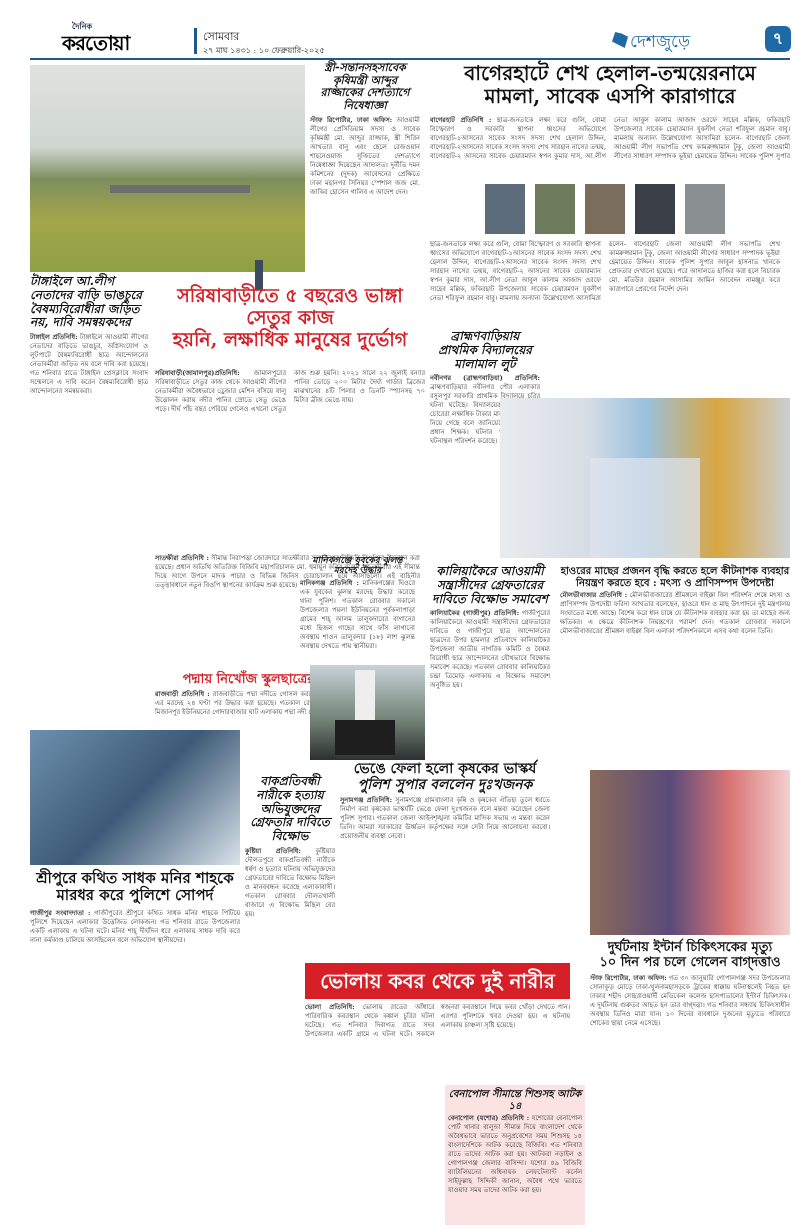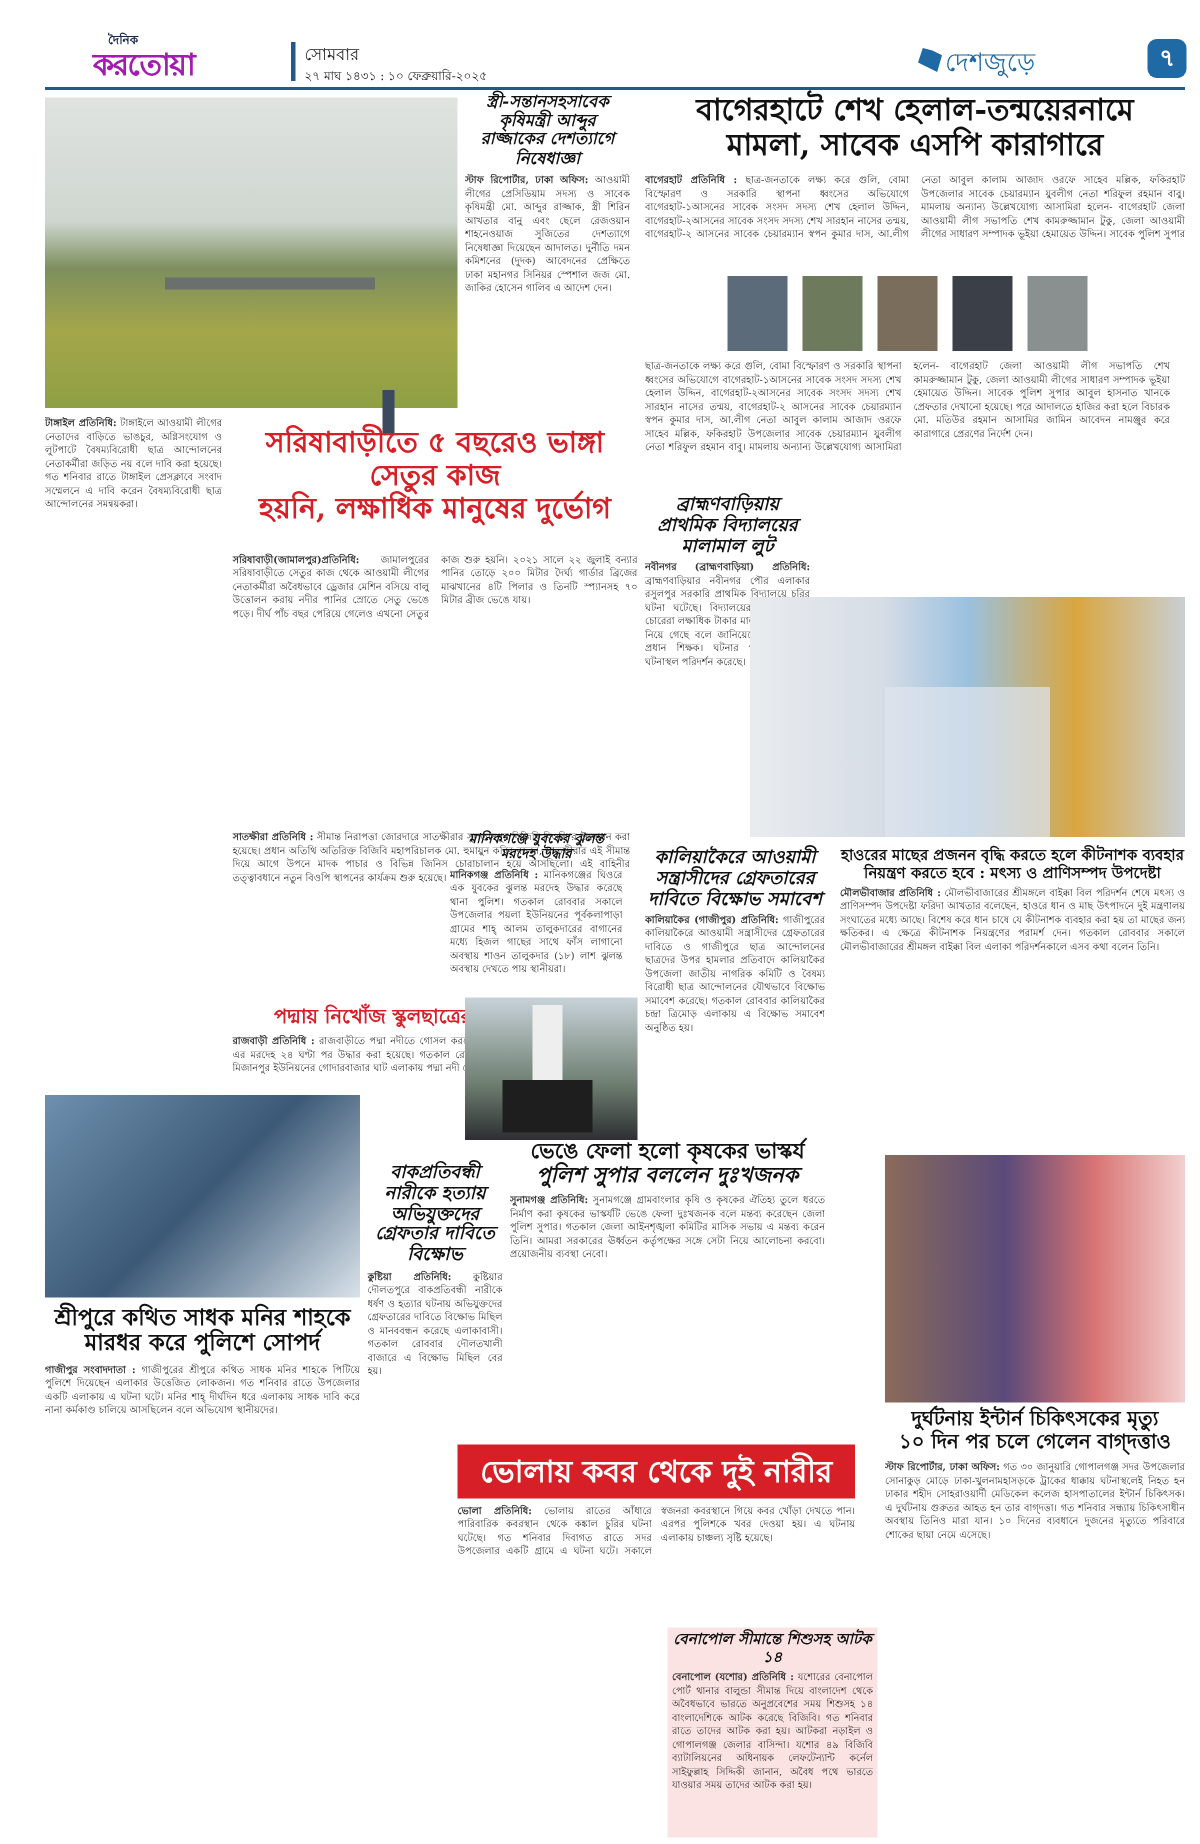--- a/index.html
+++ b/index.html
@@ -1,21 +1,21 @@
 <!DOCTYPE html>
 <html><head>
 <meta charset="utf-8">
 <style>
   *{box-sizing:border-box;margin:0;padding:0}
   html,body{width:800px;height:1229px;background:#fff;overflow:hidden}
   body{font-family:"DejaVu Serif",serif;color:#111;position:relative}
   .abs{position:absolute}
   .masthead{left:30px;top:18px;width:760px;height:42px;border-bottom:2px solid #1f5a8a}
   .logo-small{left:42px;top:2px;font-size:8px;font-weight:bold;color:#1a2a48}
-  .logo-big{left:32px;top:10px;font-size:20px;font-weight:bold;color:#a21caf;letter-spacing:-1px}
+  .logo-big{left:32px;top:10px;font-size:20px;font-weight:bold;color:#000000;letter-spacing:-1px}
   .vbar{left:164px;top:10px;width:3px;height:26px;background:#1f5a8a}
   .day{left:173px;top:10px;font-size:11px;color:#222}
   .date{left:173px;top:26px;font-size:8px;color:#222}
   .section{left:600px;top:10px;font-size:17px;font-weight:normal;color:#1f6aa5}
   .map-icon{left:582px;top:14px;width:16px;height:16px;background:#1f6aa5;clip-path:polygon(20% 0,60% 10%,100% 30%,80% 100%,40% 80%,0 60%)}
   .page-no{left:735px;top:8px;width:26px;height:26px;background:#1f6aa5;color:#fff;border-radius:6px;text-align:center;line-height:26px;font-weight:bold;font-size:16px}
   .photo{background:linear-gradient(#c8cfc6,#9aa98a 60%,#b5b35c);}
   .text{font-size:6.5px;line-height:9px;color:#333;overflow:hidden;text-align:justify}
   .h{font-weight:bold;color:#111;text-align:center;line-height:1.15}
   .red{color:#d61f26}
@@ -53,20 +53,21 @@
     <div style="width:40px;height:50px;background:#5b6b7a"></div>
     <div style="width:40px;height:50px;background:#6d7a5b"></div>
     <div style="width:40px;height:50px;background:#7a6d5b"></div>
     <div style="width:40px;height:50px;background:#3a3f48"></div>
     <div style="width:40px;height:50px;background:#8a8f90"></div>
   </div>
   <div class="text abs" style="left:0;top:178px;width:350px;height:80px;column-count:2;column-gap:8px">ছাত্র-জনতাকে লক্ষ্য করে গুলি, বোমা বিস্ফোরণ ও সরকারি স্থাপনা ধ্বংসের অভিযোগে বাগেরহাট-১আসনের সাবেক সংসদ সদস্য শেখ হেলাল উদ্দিন, বাগেরহাট-২আসনের সাবেক সংসদ সদস্য শেখ সারহান নাসের তন্ময়, বাগেরহাট-২ আসনের সাবেক চেয়ারম্যান স্বপন কুমার দাস, আ.লীগ নেতা আবুল কালাম আজাদ ওরফে সাহেব মল্লিক, ফকিরহাট উপজেলার সাবেক চেয়ারম্যান যুবলীগ নেতা শরিফুল রহমান বাবু। মামলায় অন্যান্য উল্লেখযোগ্য আসামিরা হলেন- বাগেরহাট জেলা আওয়ামী লীগ সভাপতি শেখ কামরুজ্জামান টুকু, জেলা আওয়ামী লীগের সাধারণ সম্পাদক ভূইয়া হেমায়েত উদ্দিন। সাবেক পুলিশ সুপার আবুল হাসনাত খানকে প্রেফতার দেখানো হয়েছে। পরে আদালতে হাজির করা হলে বিচারক মো. মতিউর রহমান আসামির জামিন আবেদন নামঞ্জুর করে কারাগারে প্রেরণের নির্দেশ দেন।</div>
 </div>
 
 <div class="abs" style="left:30px;top:275px;width:118px;height:450px">
+  <div class="h" style="font-size:12px;font-style:italic;text-align:left">টাঙ্গাইলে আ.লীগ নেতাদের বাড়ি ভাঙচুরে বৈষম্যবিরোধীরা জড়িত নয়, দাবি সমন্বয়কদের</div>
   <div class="text" style="margin-top:3px;height:365px"><b>টাঙ্গাইল প্রতিনিধি:</b> <span>টাঙ্গাইলে আওয়ামী লীগের নেতাদের বাড়িতে ভাঙচুর, অগ্নিসংযোগ ও লুটপাটে বৈষম্যবিরোধী ছাত্র আন্দোলনের নেতাকর্মীরা জড়িত নয় বলে দাবি করা হয়েছে। গত শনিবার রাতে টাঙ্গাইল প্রেসক্লাবে সংবাদ সম্মেলনে এ দাবি করেন বৈষম্যবিরোধী ছাত্র আন্দোলনের সমন্বয়করা।</span></div>
 </div>
 
 <div class="abs" style="left:155px;top:285px;width:270px;height:260px">
   <div class="h red" style="font-size:19px">সরিষাবাড়ীতে ৫ বছরেও ভাঙ্গা সেতুর কাজ</div>
   <div class="h red" style="font-size:19px">হয়নি, লক্ষাধিক মানুষের দুর্ভোগ</div>
   <div class="text" style="margin-top:18px;height:170px;column-count:2;column-gap:8px"><b>সরিষাবাড়ী(জামালপুর)প্রতিনিধি:</b> <span>জামালপুরের সরিষাবাড়ীতে সেতুর কাজ থেকে আওয়ামী লীগের নেতাকর্মীরা অবৈধভাবে ড্রেজার মেশিন বসিয়ে বালু উত্তোলন করায় নদীর পানির স্রোতে সেতু ভেঙে পড়ে। দীর্ঘ পাঁচ বছর পেরিয়ে গেলেও এখনো সেতুর কাজ শুরু হয়নি। ২০২১ সালে ২২ জুলাই বন্যার পানির তোড়ে ২০০ মিটার দৈর্ঘ্য গার্ডার ব্রিজের মাঝখানের ৪টি পিলার ও তিনটি স্প্যানসহ ৭০ মিটার ব্রীজ ভেঙে যায়।</span></div>
 </div>
 
 <div class="abs" style="left:430px;top:330px;width:110px;height:230px">

